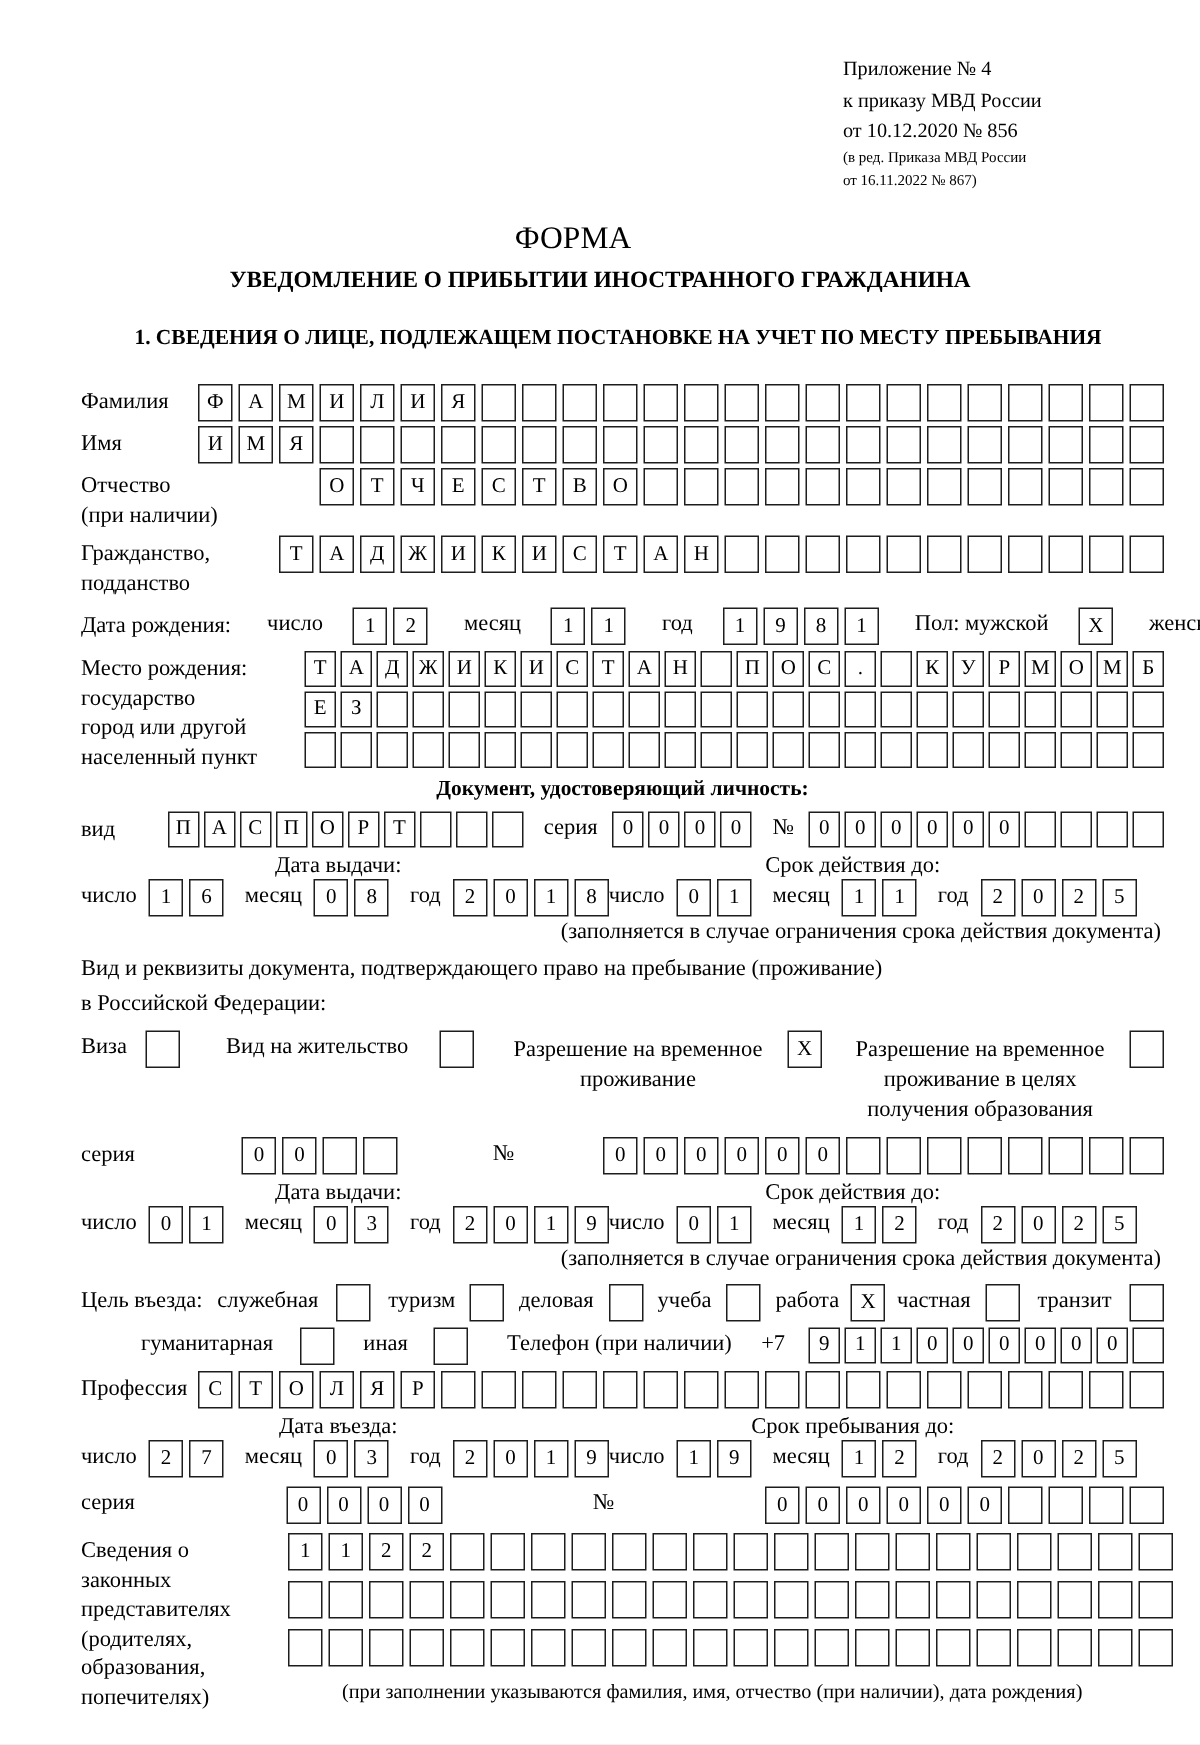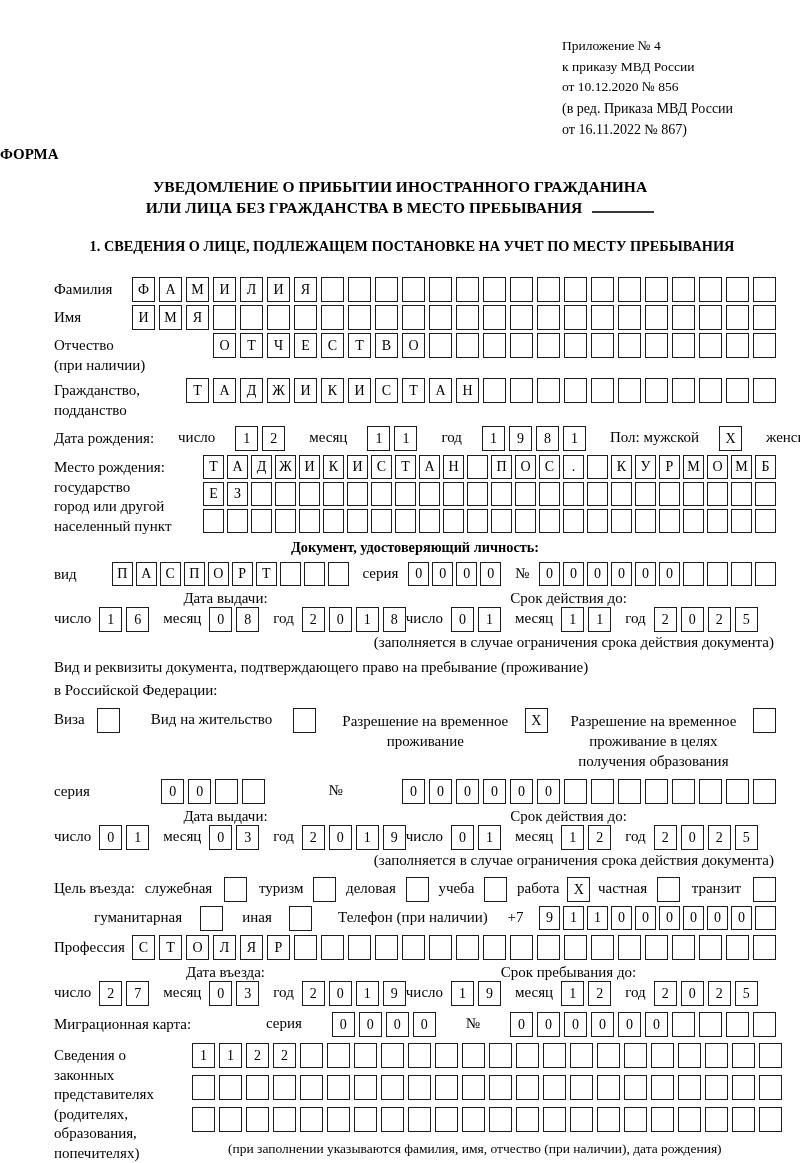--- a/index.html
+++ b/index.html
@@ -4,22 +4,22 @@
 <style>
   * { margin:0; padding:0; box-sizing:border-box; }
   html,body { background:#e8e8e8; }
   .page {
     width:800px; height:1163px; margin:0 auto; position:relative;
     background:#ffffff; color:#000;
     font-family:"Liberation Serif","DejaVu Serif",serif;
     font-size:15px; overflow:hidden;
   }
   .hdr { position:absolute; top:36px; left:562px; font-size:13.5px; line-height:1.52; }
-  .hdr .small { font-size:14px; }
-  .forma { position:absolute; top:146px; left:0; right:36px; text-align:left; font-weight:bold; font-size:15px; }
+  .hdr .small { font-size:10px; }
+  .forma { position:absolute; top:146px; left:0; right:36px; text-align:center; font-weight:normal; font-size:21px; }
   .content { position:absolute; top:176px; left:0; width:100%; }
   .title { text-align:center; font-weight:bold; font-size:15.5px; line-height:21px; }
   .uline { display:inline-block; width:62px; border-bottom:2px solid #3a3a3a; height:3px; margin-left:10px; }
   .sec-heading { text-align:center; font-weight:bold; font-size:14.3px; margin-top:20px;margin-left:24px; }
   .form { padding:22px 24px 0 54px; }
   .row { display:flex; align-items:flex-start; margin-bottom:3px;justify-content:space-between; }
   .cells { display:flex; gap:4px; flex-wrap:nowrap; }
   .cells-sm { gap:3px; }
   .cell {
     width:23px; height:25px; border:1.6px solid #1d1d1d;
@@ -62,21 +62,20 @@
     <div>к приказу МВД России</div>
     <div>от 10.12.2020 № 856</div>
     <div class="small">(в ред. Приказа МВД России</div>
     <div class="small">от 16.11.2022 № 867)</div>
   </div>
   <div class="forma">ФОРМА</div>
 
   <div class="content">
     <div class="title">
       <div>УВЕДОМЛЕНИЕ О ПРИБЫТИИ ИНОСТРАННОГО ГРАЖДАНИНА</div>
-      <div><span>ИЛИ ЛИЦА БЕЗ ГРАЖДАНСТВА В МЕСТО ПРЕБЫВАНИЯ</span><span class="uline"></span></div>
     </div>
 
     <div class="sec-heading">1. СВЕДЕНИЯ О ЛИЦЕ, ПОДЛЕЖАЩЕМ ПОСТАНОВКЕ НА УЧЕТ ПО МЕСТУ ПРЕБЫВАНИЯ</div>
 
     <div class="form">
 
       <div class="row">
         <span class="lbl w76">Фамилия</span>
         <span class="cells">
             <span class="cell">Ф</span>
@@ -599,21 +598,20 @@
           <span class="cells">
               <span class="cell">2</span>
               <span class="cell">0</span>
               <span class="cell">2</span>
               <span class="cell">5</span>
             </span>
         </div>
       </div>
 
       <div class="row mt6">
-        <span class="lbl w190">Миграционная карта:</span>
         <span class="plbl">серия</span>
         <span class="cells gap8">
             <span class="cell">0</span>
             <span class="cell">0</span>
             <span class="cell">0</span>
             <span class="cell">0</span>
           </span>
         <span class="plbl gap8">№</span>
         <span class="cells gap8">
             <span class="cell">0</span>

